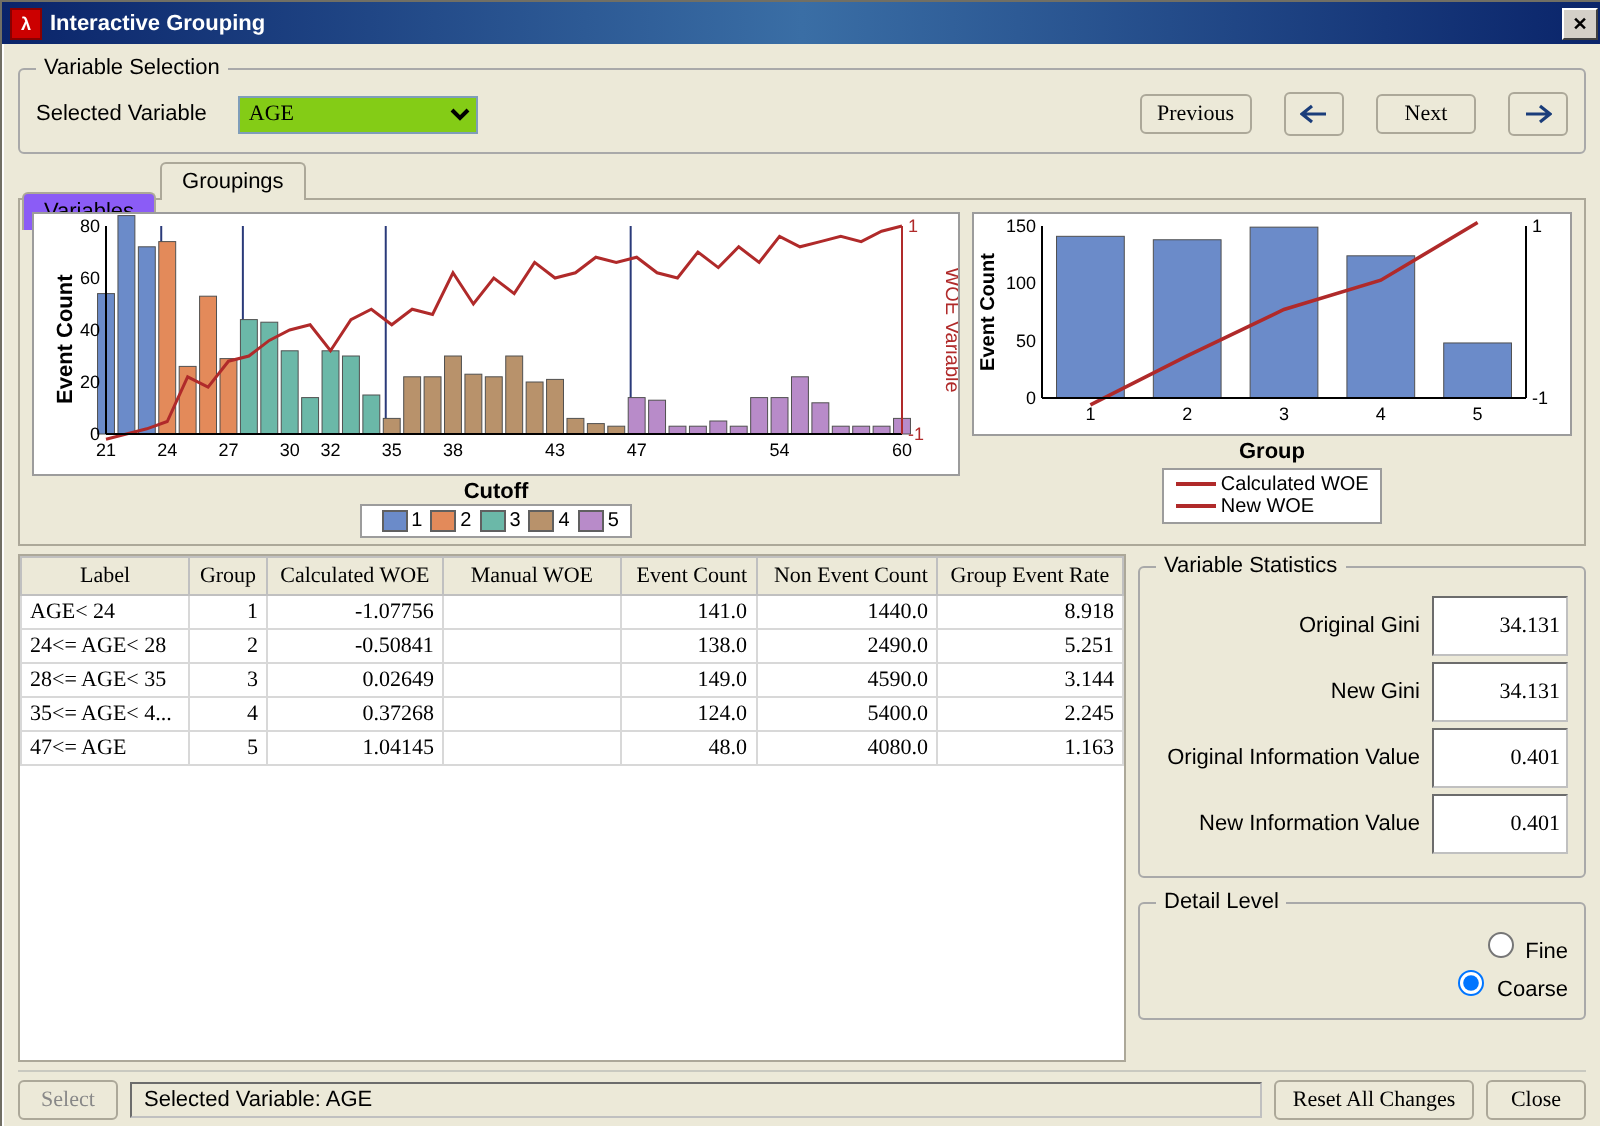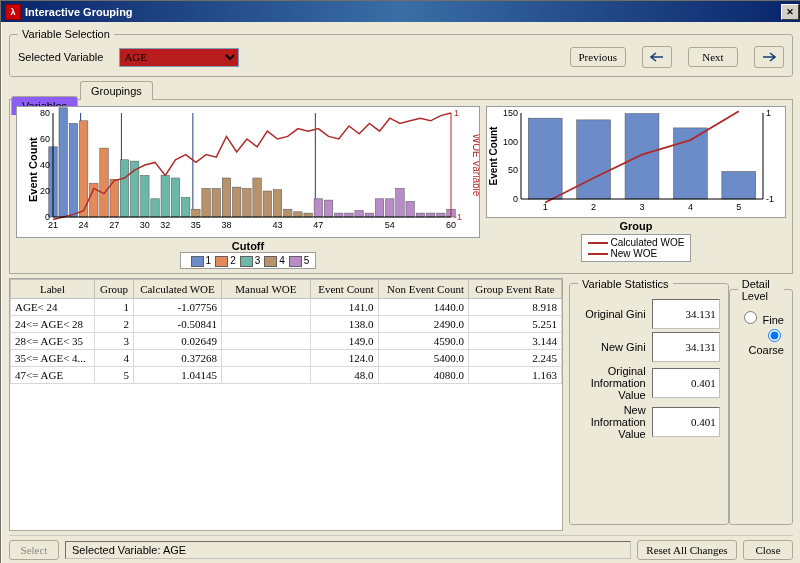--- a/index.html
+++ b/index.html
@@ -7,21 +7,21 @@
   .titlebar { height:21px; background:linear-gradient(to right,#0a246a 0%,#3a6ea5 50%,#0a246a 100%); color:#fff; display:flex; align-items:center; padding:0 2px 0 4px; font-weight:bold; }
   .titlebar .app-icon { width:14px; height:14px; background:#c00; margin-right:4px; display:flex; align-items:center; justify-content:center; font-size:9px; font-weight:bold; color:#fff; border:1px solid #800; }
   .titlebar .spacer { flex:1; }
   .title-btn { width:16px; height:14px; background:#d4d0c8; border:1px solid #fff; border-right-color:#404040; border-bottom-color:#404040; margin-left:2px; display:flex; align-items:center; justify-content:center; font-size:9px; font-family:Arial; font-weight:bold; color:#000; cursor:default; }
   .content { flex:1; padding:6px 8px 4px 8px; display:flex; flex-direction:column; gap:4px; }
 
   fieldset { border:1px solid #a9a9a9; border-radius:3px; margin:0; padding:6px 8px 8px 8px; font-size:11px; }
   legend { padding:0 4px; color:#000; }
 
   .varsel-row { display:flex; align-items:center; gap:16px; }
-  select { background:#b91c1c; border:1px solid #7f9db9; font:11px Tahoma; height:19px; }
+  select { background:#84cc16; border:1px solid #7f9db9; font:11px Tahoma; height:19px; }
   .nav-btn { height:20px; min-width:50px; background:#ece9d8; border:1px solid #aca899; border-radius:3px; font:11px Tahoma; padding:0 8px; cursor:default; }
   .arrow-btn { width:28px; height:20px; background:#ece9d8; border:1px solid #aca899; border-radius:3px; display:inline-flex; align-items:center; justify-content:center; cursor:default; }
   .arrow-svg { width:14px; height:10px; }
 
   
   .tabs { display:flex; align-items:flex-end; margin-bottom:-1px; padding-left:2px; }
   .tab { padding:3px 10px; border:1px solid #aca899; border-bottom:none; background:#ece9d8; border-radius:3px 3px 0 0; margin-right:2px; position:relative; cursor:default; }
   .tab.inactive { background:#8b5cf6; top:15px; }
   .tab.active { background:#ece9d8; z-index:2; }
   .tab-panel { border:1px solid #aca899; padding:6px; background:#ece9d8; display:flex; gap:6px; }
@@ -262,21 +262,21 @@
                 <td>5</td>
                 <td>1.04145</td>
                 <td class="manual"></td>
                 <td>48.0</td>
                 <td>4080.0</td>
                 <td>1.163</td>
               </tr>
             </tbody>
         </table>
       </div>
-      <div class="stats" style="width:224px; display:flex; ">
+      <div class="stats" style="width:224px; display:flex; flex-direction:column;">
         <fieldset>
           <legend>Variable Statistics</legend>
           <div class="stat-row">
               <label>Original Gini</label>
               <input readonly="" value="34.131" style="">
             </div>
           <div class="stat-row">
               <label>New Gini</label>
               <input readonly="" value="34.131" style="">
             </div>

